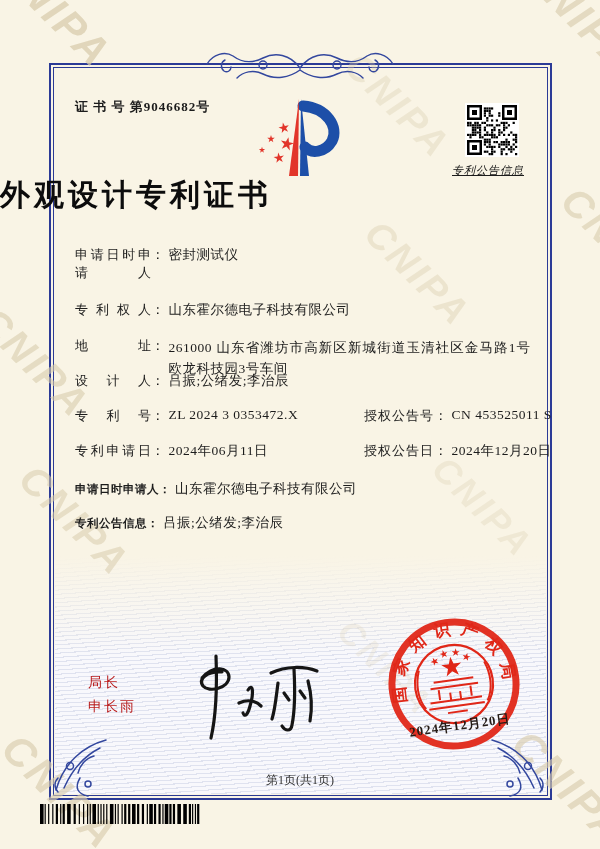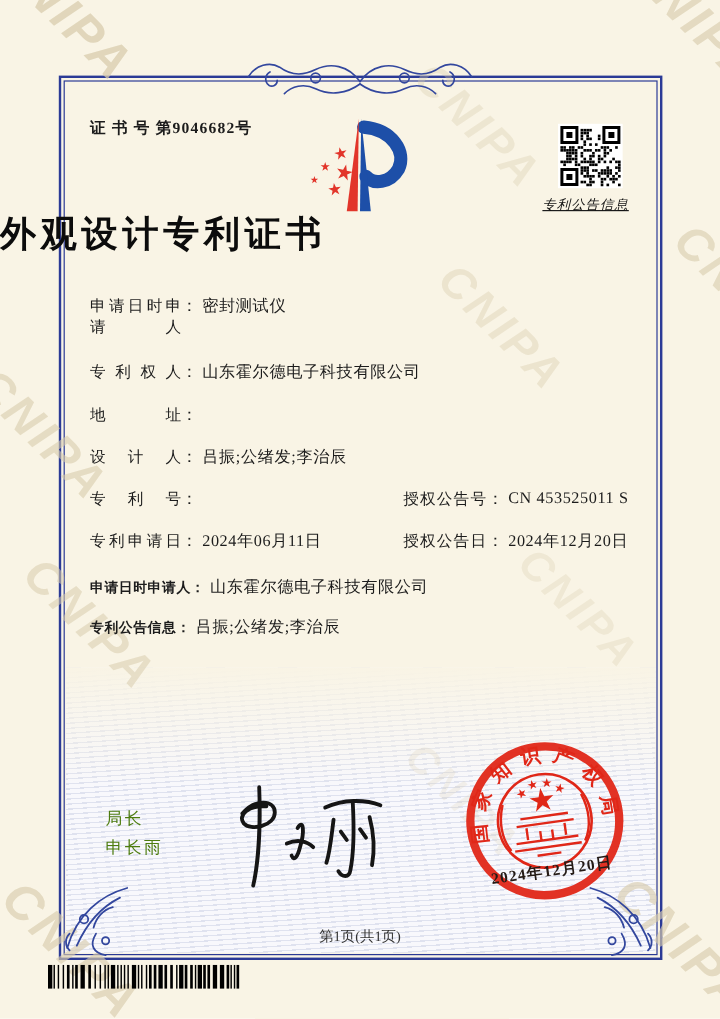--- a/index.html
+++ b/index.html
@@ -22,25 +22,25 @@
          font-weight:bold;letter-spacing:4px;color:#0c0c0c;}
   .qr-wrap{position:absolute;left:452px;top:103px;width:80px;text-align:left;text-decoration:underline;}
   .qr-caption{margin-top:6px;font-size:11px;font-style:italic;letter-spacing:1px;color:#111;}
   .row{position:absolute;left:75px;font-size:13.5px;display:flex;align-items:flex-start;}
   .lbl{display:inline-block;width:76px;font-size:13px;text-align:justify;text-align-last:justify;}
   .lbl-wide{font-size:11.5px;letter-spacing:.5px;padding-top:2px;font-weight:bold;}
   .colon{margin:0 4px 0 0;}
   .val{letter-spacing:.5px;}
   .val-wrap{width:362px;line-height:21px;text-align:justify;}
   .row2{position:absolute;left:336px;font-size:13.5px;display:flex;}
-  .lbl2{font-size:13px;letter-spacing:1px;}
+  .lbl2{font-size:13px;letter-spacing:1px;margin-left:28px;}
   .statement{position:absolute;left:78px;top:574px;width:440px;font-size:12.5px;font-style:italic;
      line-height:20px;text-indent:26px;text-align:justify;letter-spacing:1px;color:#222;}
   .signer{position:absolute;left:88px;top:670px;font-family:"Liberation Sans",sans-serif;
-     font-size:14px;letter-spacing:2px;color:#4d7c0f;line-height:24px;}
+     font-size:14px;letter-spacing:2px;color:#b91c1c;line-height:24px;}
   .autograph{position:absolute;left:176px;top:648px;}
   .seal{position:absolute;left:384px;top:614px;transform:rotate(-8deg);}
   .footer{position:absolute;left:0;top:772px;width:600px;text-align:center;font-size:12px;color:#333;}
   .barcode{position:absolute;left:40px;top:804px;}
   .orn{position:absolute;pointer-events:none;}
   svg{display:block;}
 </style>
 </head>
 <body>
 
@@ -292,29 +292,31 @@
     <span class="val">密封测试仪</span>
   </div>
   <div class="row" style="top:301px">
     <span class="lbl">专利权人</span>
       <span class="colon">：</span>
     <span class="val">山东霍尔德电子科技有限公司</span>
   </div>
   <div class="row" style="top:337px">
     <span class="lbl">地址</span>
       <span class="colon">：</span>
+    <span class="val val-wrap">261000 山东省潍坊市高新区新城街道玉清社区金马路1号欧龙科技园3号车间</span>
   </div>
   <div class="row" style="top:372px">
     <span class="lbl">设计人</span>
       <span class="colon">：</span>
     <span class="val">吕振;公绪发;李治辰</span>
   </div>
   <div class="row" style="top:407px">
     <span class="lbl">专利号</span>
       <span class="colon">：</span>
+    <span class="val">ZL 2024 3 0353472.X</span>
   </div>
   <div class="row2" style="top:407px">
     <span class="lbl2">授权公告号</span>
       <span class="colon">：</span>
     <span class="val">CN 453525011 S</span>
   </div>
   <div class="row" style="top:442px">
     <span class="lbl">专利申请日</span>
       <span class="colon">：</span>
     <span class="val">2024年06月11日</span>

